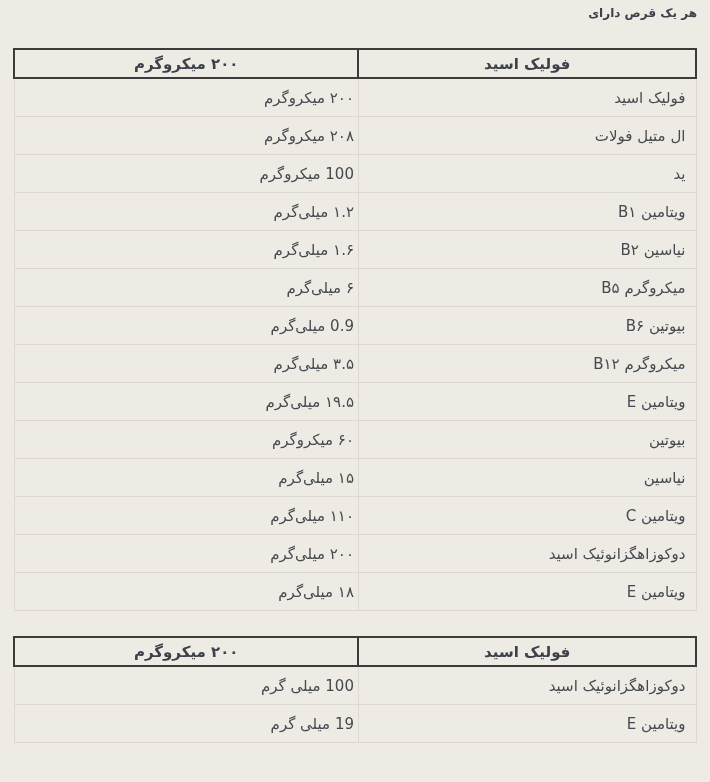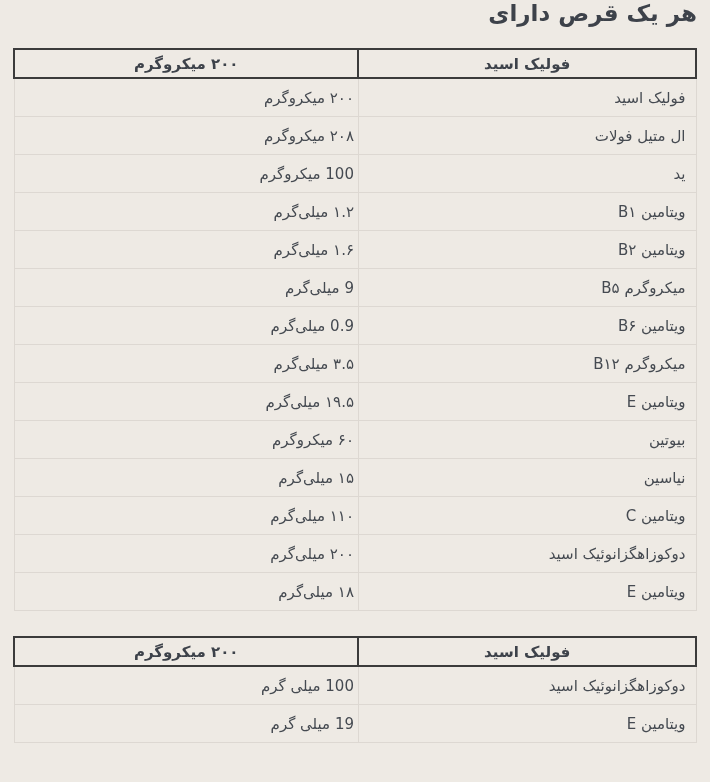--- a/index.html
+++ b/index.html
@@ -9,21 +9,21 @@
     overflow: hidden;
     background: #eeeae4;
     font-family: "DejaVu Sans", sans-serif;
     direction: rtl;
     color: #454a51;
   }
   main { padding: 2px 13px 0 13px; }
 
   .section-title {
     margin: 0;
-    font-size: 23px;
+    font-size: 12px;
     line-height: 22px;
     font-weight: bold;
     color: #3d424a;
     text-align: right;
   }
   .section-capsule .section-title { margin-top: 13px; }
 
   table.nutrition {
     width: 100%;
     border-collapse: collapse;
@@ -81,29 +81,29 @@
           </tr>
           <tr>
             <td class="name">ید</td>
             <td class="value">100 میکروگرم</td>
           </tr>
           <tr>
             <td class="name">ویتامین B۱</td>
             <td class="value">۱.۲ میلی‌گرم</td>
           </tr>
           <tr>
-            <td class="name">ویتامین B۲</td>
+            <td class="name">نیاسین B۲</td>
             <td class="value">۱.۶ میلی‌گرم</td>
           </tr>
           <tr>
             <td class="name">میکروگرم B۵</td>
-            <td class="value">9 میلی‌گرم</td>
+            <td class="value">۶ میلی‌گرم</td>
           </tr>
           <tr>
-            <td class="name">ویتامین B۶</td>
+            <td class="name">بیوتین B۶</td>
             <td class="value">0.9 میلی‌گرم</td>
           </tr>
           <tr>
             <td class="name">میکروگرم B۱۲</td>
             <td class="value">۳.۵ میلی‌گرم</td>
           </tr>
           <tr>
             <td class="name">ویتامین E</td>
             <td class="value">۱۹.۵ میلی‌گرم</td>
           </tr>

